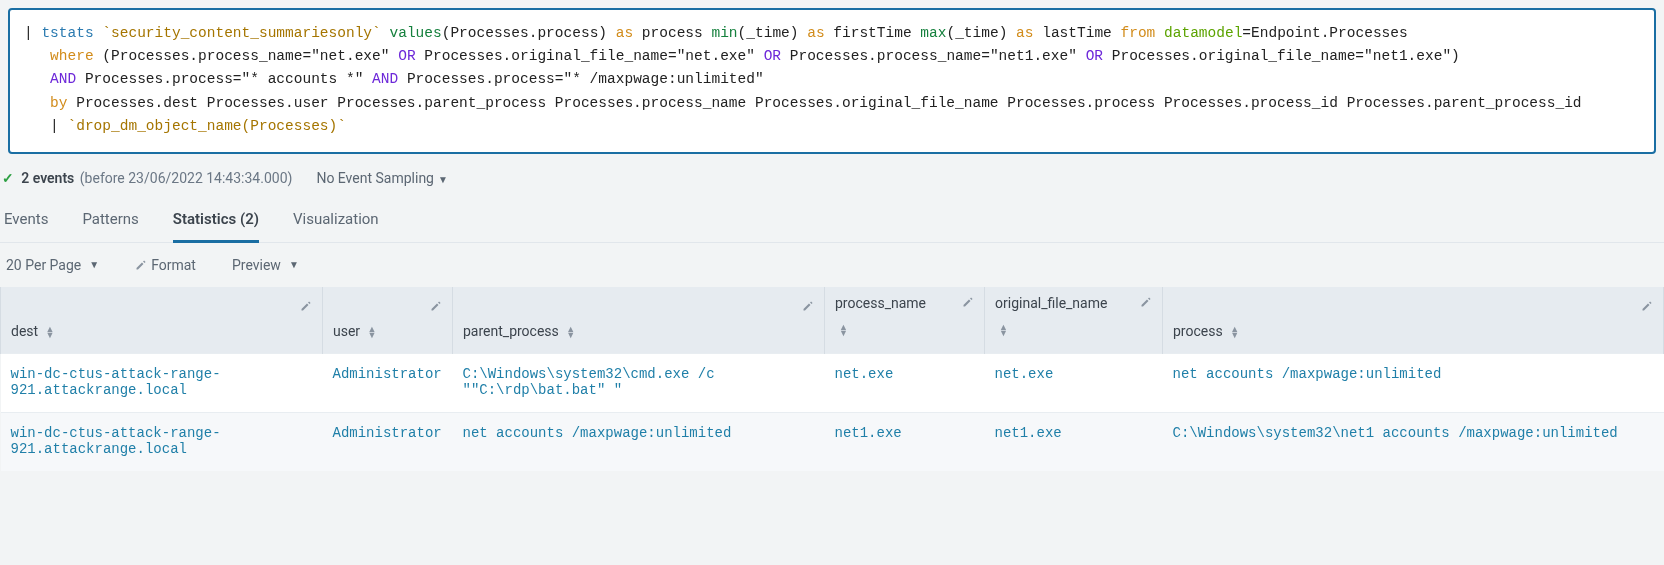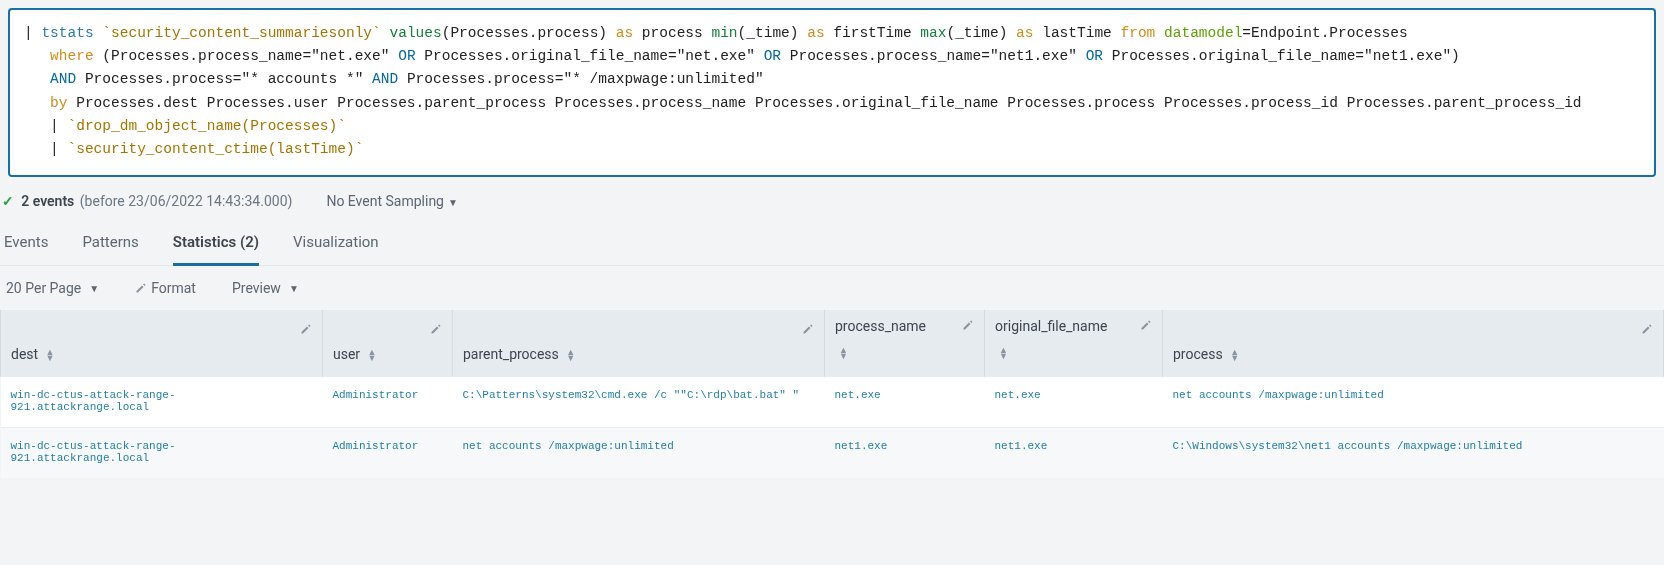--- a/index.html
+++ b/index.html
@@ -23,29 +23,29 @@
   }
   .search-box .line { white-space: pre; }
   .tok-pipe { color: #222; }
   .tok-cmd { color: #2a7ab0; }
   .tok-macro { color: #a57500; }
   .tok-func { color: #15803d; }
   .tok-as { color: #d28c1b; }
   .tok-from { color: #d28c1b; margin-top: 13px; }
   .tok-datamodel { color: #5ca300; }
   .tok-where { color: #d28c1b; }
-  .tok-bool { color: #0369a1; }
+  .tok-bool { color: #6d28d9; }
   .tok-by { color: #d28c1b; }
   .tok-plain { color: #222; }
 
   .info-bar {
     display: flex;
     align-items: center;
     padding: 8px 8px 8px 2px;
-    gap: 34px;
+    gap: 24px;
     font-size: 14px;
     color: #5c6773;
   }
   .ev-check { color: #2ea043; margin-right: 4px; font-weight: bold; }
   .ev-count { color: #3c444d; font-weight: 600; margin-right: 2px;}
   .ev-paren { color: #6b7785; }
   .sampling { color: #5c6773; cursor: pointer; }
   .caret-down { font-size: 10px; margin-left: 4px; color: #5c6773; }
 
   .tabs {
@@ -105,21 +105,21 @@
   }
   table.results thead th .edit-icon {
     position: absolute; right: 10px; top: 12px; color: #8a94a0; cursor: pointer;
   }
   table.results thead th.stacked .edit-icon.top { top: 8px; }
   table.results tbody td {
     padding: 12px 10px 14px 10px;
     border-top: 1px solid #e8edf1;
     vertical-align: top;
     font-family: "SFMono-Regular", Consolas, "Liberation Mono", Menlo, monospace;
-    font-size: 11px;
+    font-size: 14px;
     color: #1f7fa8;
     word-break: break-word;
   }
   table.results tbody tr:nth-child(odd) { background: #fff; }
   table.results tbody tr:nth-child(even) { background: #f6f8fa; }
 
   .col-dest { width: 322px; }
   .col-user { width: 130px; }
   .col-parent { width: 372px; }
   .col-procname { width: 160px; }
@@ -130,21 +130,20 @@
 </style>
 </head>
 <body>
 
 <div class="search-box">
   <div class="line"><span class="tok-pipe">|</span> <span class="tok-cmd">tstats</span> <span class="tok-macro">`security_content_summariesonly`</span> <span class="tok-func">values</span><span class="tok-plain">(Processes.process)</span> <span class="tok-as">as</span> <span class="tok-plain">process</span> <span class="tok-func">min</span><span class="tok-plain">(_time)</span> <span class="tok-as">as</span> <span class="tok-plain">firstTime</span> <span class="tok-func">max</span><span class="tok-plain">(_time)</span> <span class="tok-as">as</span> <span class="tok-plain">lastTime</span> <span class="tok-from">from</span> <span class="tok-datamodel">datamodel</span><span class="tok-plain">=Endpoint.Processes</span></div>
   <div class="line">   <span class="tok-where">where</span> <span class="tok-plain">(Processes.process_name="net.exe"</span> <span class="tok-bool">OR</span> <span class="tok-plain">Processes.original_file_name="net.exe"</span> <span class="tok-bool">OR</span> <span class="tok-plain">Processes.process_name="net1.exe"</span> <span class="tok-bool">OR</span> <span class="tok-plain">Processes.original_file_name="net1.exe")</span></div>
   <div class="line">   <span class="tok-bool">AND</span> <span class="tok-plain">Processes.process="* accounts *"</span> <span class="tok-bool">AND</span> <span class="tok-plain">Processes.process="* /maxpwage:unlimited"</span></div>
   <div class="line">   <span class="tok-by">by</span> <span class="tok-plain">Processes.dest Processes.user Processes.parent_process Processes.process_name Processes.original_file_name Processes.process Processes.process_id Processes.parent_process_id</span></div>
   <div class="line">   <span class="tok-pipe">|</span> <span class="tok-macro">`drop_dm_object_name(Processes)`</span></div>
-  <div class="line">   <span class="tok-pipe">|</span> <span class="tok-macro">`security_content_ctime(lastTime)`</span></div>
 </div>
 
 <div class="info-bar">
   <div>
     <span class="ev-check">✓</span>
     <span class="ev-count">2 events</span>
     <span class="ev-paren">(before 23/06/2022 14:43:34.000)</span>
   </div>
   <div class="sampling">
     <span>No Event Sampling</span><span class="caret-down">▼</span>
@@ -251,21 +250,21 @@
         <span class="edit-icon"><svg class="pencil-svg" viewBox="0 0 16 16">
               <path d="M12.1 1.9l2 2-1.4 1.4-2-2L12.1 1.9zM2 12l7.3-7.3 2 2L4 14H2v-2z"></path>
             </svg></span>
       </th>
     </tr>
   </thead>
   <tbody>
     <tr>
       <td>win-dc-ctus-attack-range-921.attackrange.local</td>
       <td>Administrator</td>
-      <td>C:\Patterns\system32\cmd.exe /c ""C:\rdp\bat.bat" "</td>
+      <td>C:\Windows\system32\cmd.exe /c ""C:\rdp\bat.bat" "</td>
       <td>net.exe</td>
       <td>net.exe</td>
       <td>net  accounts /maxpwage:unlimited</td>
     </tr>
     <tr>
       <td>win-dc-ctus-attack-range-921.attackrange.local</td>
       <td>Administrator</td>
       <td>net  accounts /maxpwage:unlimited</td>
       <td>net1.exe</td>
       <td>net1.exe</td>

